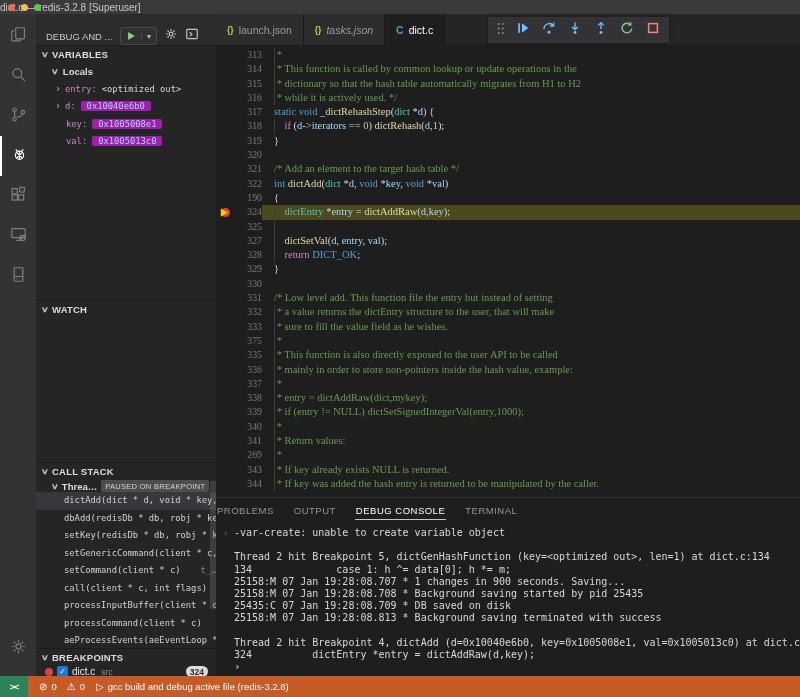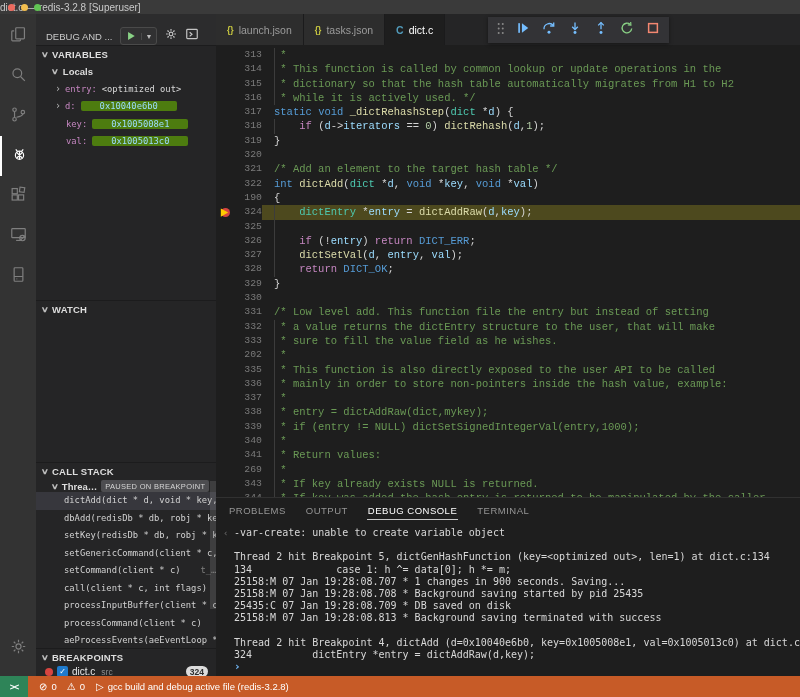--- a/index.html
+++ b/index.html
@@ -34,61 +34,61 @@
   .mini-ic svg{width:14px;height:14px}
   .sb-section{border-top:1px solid #1c1c1d;display:flex;flex-direction:column;overflow:hidden}
   .sb-header{height:17px;flex:none;display:flex;align-items:center;gap:4px;padding-left:6px;font-size:9.5px;font-weight:bold;color:#dedede;letter-spacing:.2px}
   .hchev{font-size:8px;color:#bbb;transform:scaleX(1.4)}
   .sec-vars{height:255px}.sec-watch{height:162px}.sec-stack{height:186px;position:relative}.sec-bp{flex:1}
   .locals-row{height:17px;display:flex;align-items:center;gap:5px;padding-left:16px;font-size:9.5px;font-weight:bold;color:#dcdcdc}
   .var-row{height:17.5px;display:flex;align-items:center;padding-left:30px;font-family:"DejaVu Sans Mono",monospace;font-size:8.8px;white-space:nowrap}
   .tchev{width:10px;margin-left:-11px;color:#b5b5b5;font-size:10px;line-height:10px}
   .vname{color:#C586C0}
   .vval{color:#d8d8d8;margin-left:5px}
-  .vval.box{background:#4d7c0f;color:#9CDCFE;padding:0 19px;border-radius:2px}
+  .vval.box{background:#a21caf;color:#9CDCFE;padding:0 6px;border-radius:2px}
   .cs-thread{height:20px;display:flex;align-items:center;gap:4px;padding-left:16px;font-size:9.5px;color:#ddd;font-weight:bold;white-space:nowrap}
   .cs-badge{background:#4d4d50;color:#d5d5d5;font-size:7.5px;font-weight:normal;letter-spacing:.3px;padding:1.5px 4px;border-radius:2px}
   .cs-frame{height:17.5px;line-height:17.5px;flex:none;padding-left:28px;font-family:"DejaVu Sans Mono",monospace;font-size:8.8px;color:#d2d2d2;white-space:nowrap;overflow:hidden}
   .cs-frame.sel{background:#37373d}
   .cs-suffix{color:#7e7e7e;margin-left:20px}
   .cs-scrollbar{position:absolute;right:0;top:18px;width:6px;height:128px;background:rgba(130,130,130,.28)}
   .bp-row{height:16px;display:flex;align-items:center;gap:4px;padding:0 8px 0 9px}
   .bpdot-s{width:8px;height:8px;border-radius:50%;background:var(--bp-red);flex:none}
   .bp-check{width:11px;height:11px;border-radius:2px;background:#1E7ACC;color:#fff;font-size:8px;display:flex;align-items:center;justify-content:center;flex:none}
   .bp-file{font-size:10px;color:#e8e8e8}
   .bp-tag{font-size:8.5px;color:#8a8a8a;margin-left:2px}
   .bp-line-badge{margin-left:auto;background:#dcdcdc;color:#2b2b2b;font-size:8.5px;font-weight:bold;border-radius:6px;padding:0.5px 4px}
   
   .editor-col{flex:1;min-width:0;display:flex;flex-direction:column;background:#1e1e1e;position:relative}
   .tabbar{height:31px;flex:none;background:#252526;display:flex;position:relative}
   .tab{display:flex;align-items:center;gap:5px;padding:0 11px;font-size:10.5px;color:#9b9b9b;background:#2d2d2d;border-right:1px solid #1b1b1c;cursor:default}
   .tab.active{background:#1e1e1e;color:#ffffff}
-  .tab.italic .tablabel{}
+  .tab.italic .tablabel{font-style:italic}
   .tabicon.json{color:#cbcb41;font-size:8.5px;font-weight:bold}
   .tabicon.c{color:#519aba;font-size:10.5px;font-weight:bold}
   .dbg-toolbar{position:absolute;left:272px;top:3px;height:26px;background:#333336;display:flex;align-items:center;padding:0 8px;gap:9px;box-shadow:0 1px 4px rgba(0,0,0,.45);z-index:5}
   .dbg-btn{width:17px;height:18px;display:flex;align-items:center;justify-content:center}
   .dbg-btn svg{width:14px;height:14px}
   .grip svg{width:9px;height:15px}
   
-  .code{flex:1;overflow:hidden;font-family:Liberation Mono, monospace;font-size:10.5px;line-height:14.3px;padding-top:3px}
+  .code{flex:1;overflow:hidden;font-family:Liberation Serif, serif;font-size:10.5px;line-height:14.3px;padding-top:3px}
   .cl{display:flex;height:14.3px}
   .cl .gut{width:46px;flex:none;position:relative;display:flex;align-items:center;justify-content:flex-end}
   .cl .num{width:30px;text-align:right;color:#7a7a7a;font-size:9.8px}
   .cl .txt{flex:1;white-space:pre;position:relative;padding-left:12px}
   .cl.g .txt::before{content:"";position:absolute;left:12px;top:0;bottom:0;width:1px;background:#3c3c3c}
   .cl.hl .txt{background:var(--hl-olive)}
   .bpg{position:absolute;left:4px;top:2px;width:10px;height:10px}
   .bpg .bpdot{position:absolute;left:1px;top:1px;width:9px;height:9px;border-radius:50%;background:var(--bp-red)}
   .bpg svg{position:absolute;left:-1px;top:0;width:11px;height:11px}
   .tk-cm{color:#6A9955}.tk-kw{color:#569CD6}.tk-ct{color:#C586C0}.tk-fn{color:#DCDCAA}
   .tk-ty{color:#4EC9B0}.tk-va{color:#9CDCFE}.tk-nu{color:#B5CEA8}.tk-pl{color:#D4D4D4}
   
   .panel{height:179px;flex:none;display:flex;flex-direction:column;background:#1e1e1e;border-top:1px solid #313131}
-  .panel-tabs{height:25px;flex:none;display:flex;align-items:center;gap:18px;padding-left:12px;font-size:9.5px;letter-spacing:.5px;color:#969696}
+  .panel-tabs{height:25px;flex:none;display:flex;align-items:center;gap:18px;font-size:9.5px;letter-spacing:.5px;color:#969696}
   .panel-tab{padding:3px 1px;border-bottom:1px solid transparent}
   .panel-tab.active{color:#fff;border-bottom-color:#c6c6c6}
   .console{flex:1;overflow:hidden;font-family:"DejaVu Sans Mono",monospace;font-size:10px;line-height:12.2px;color:#d8d8d8;padding:4px 0 0 18px}
   .con-line{height:12.2px;white-space:pre;position:relative}
   .con-line .chev{position:absolute;left:-11px;top:0;color:#6f6f6f;font-size:9px}
   .con-line.prompt{color:var(--accent-blue);font-weight:bold;font-size:11px}
   
   .statusbar{height:21px;background:var(--status-orange);display:flex;align-items:center;color:#fff;font-size:9.5px}
   .remote{width:28px;height:21px;flex:none;background:var(--remote-green);display:flex;align-items:center;justify-content:center;font-size:9px;font-weight:bold;letter-spacing:-1px}
   .sb-item{display:flex;align-items:center;gap:4px;margin-left:11px;white-space:nowrap}
@@ -427,26 +427,20 @@
           <div class="txt"><span class="tk-pl">    </span><span class="tk-ty">dictEntry</span><span class="tk-pl"> *</span><span class="tk-va">entry</span><span class="tk-pl"> = </span><span class="tk-fn">dictAddRaw</span><span class="tk-pl">(</span><span class="tk-va">d</span><span class="tk-pl">,</span><span class="tk-va">key</span><span class="tk-pl">);</span></div>
         </div>
         <div class="cl g">
           <div class="gut">
             <span class="num">325</span>
           </div>
           <div class="txt"></div>
         </div>
         <div class="cl g">
           <div class="gut">
-            <span class="num">326</span>
-          </div>
-          <div class="txt"><span class="tk-pl">    </span><span class="tk-ct">if</span><span class="tk-pl"> (!</span><span class="tk-va">entry</span><span class="tk-pl">) </span><span class="tk-ct">return</span><span class="tk-pl"> </span><span class="tk-kw">DICT_ERR</span><span class="tk-pl">;</span></div>
-        </div>
-        <div class="cl g">
-          <div class="gut">
             <span class="num">327</span>
           </div>
           <div class="txt"><span class="tk-pl">    </span><span class="tk-fn">dictSetVal</span><span class="tk-pl">(</span><span class="tk-va">d</span><span class="tk-pl">, </span><span class="tk-va">entry</span><span class="tk-pl">, </span><span class="tk-va">val</span><span class="tk-pl">);</span></div>
         </div>
         <div class="cl g">
           <div class="gut">
             <span class="num">328</span>
           </div>
           <div class="txt"><span class="tk-pl">    </span><span class="tk-ct">return</span><span class="tk-pl"> </span><span class="tk-kw">DICT_OK</span><span class="tk-pl">;</span></div>
         </div>
@@ -475,21 +469,21 @@
           <div class="txt"><span class="tk-cm"> * a value returns the dictEntry structure to the user, that will make</span></div>
         </div>
         <div class="cl g">
           <div class="gut">
             <span class="num">333</span>
           </div>
           <div class="txt"><span class="tk-cm"> * sure to fill the value field as he wishes.</span></div>
         </div>
         <div class="cl g">
           <div class="gut">
-            <span class="num">202</span>
+            <span class="num">375</span>
           </div>
           <div class="txt"><span class="tk-cm"> *</span></div>
         </div>
         <div class="cl g">
           <div class="gut">
             <span class="num">335</span>
           </div>
           <div class="txt"><span class="tk-cm"> * This function is also directly exposed to the user API to be called</span></div>
         </div>
         <div class="cl g">

